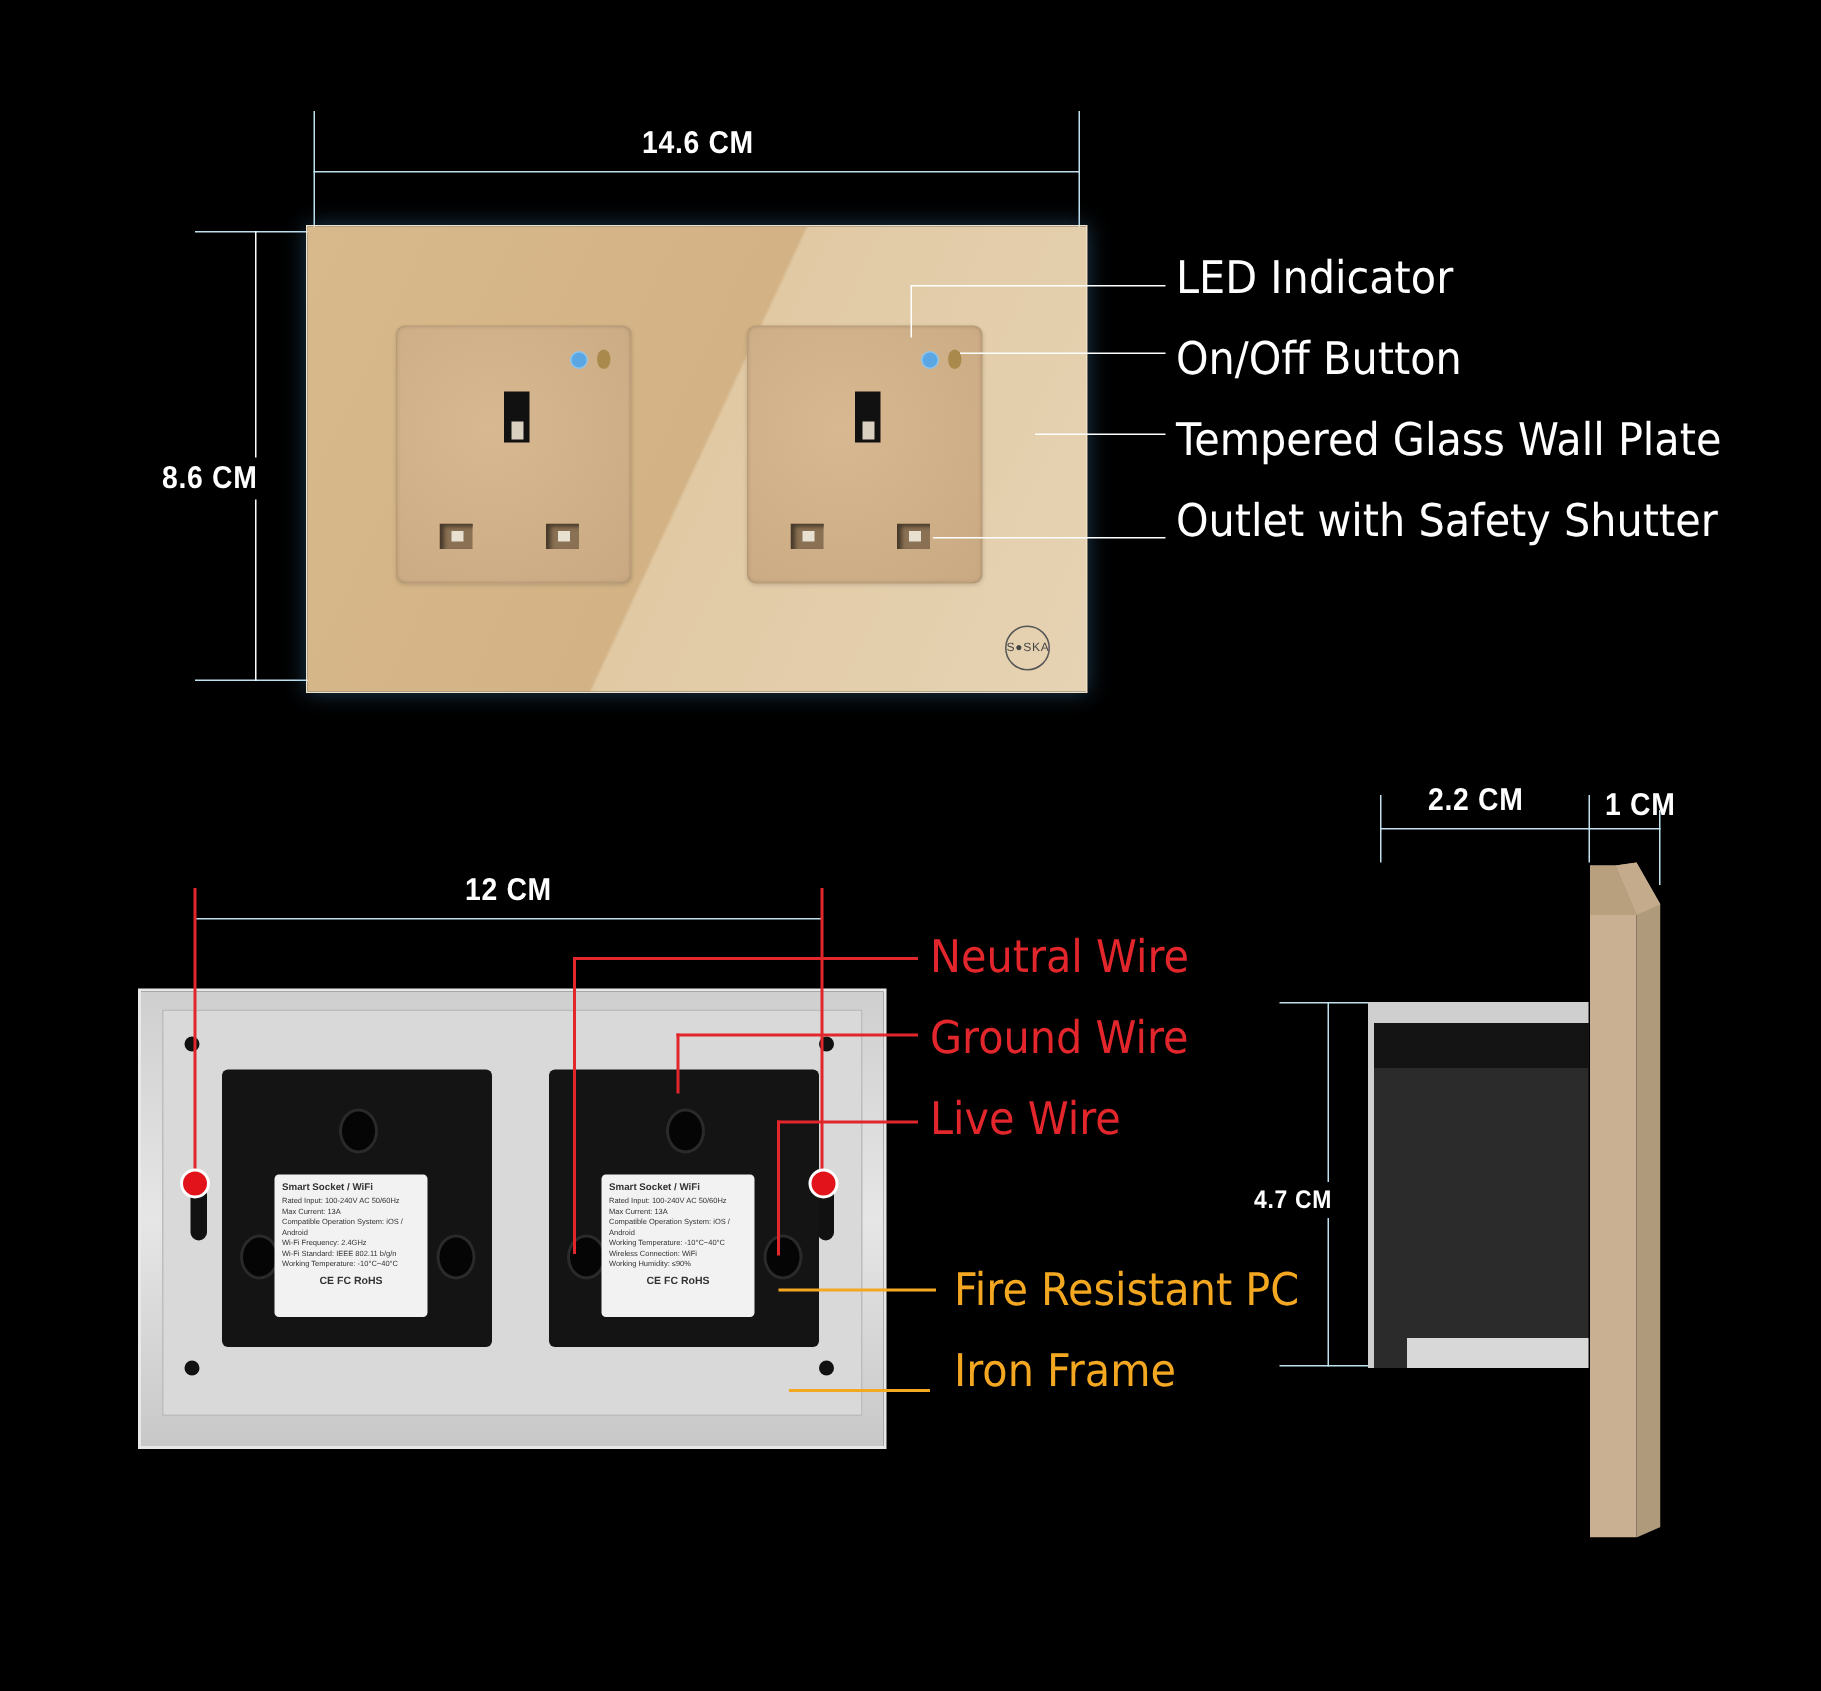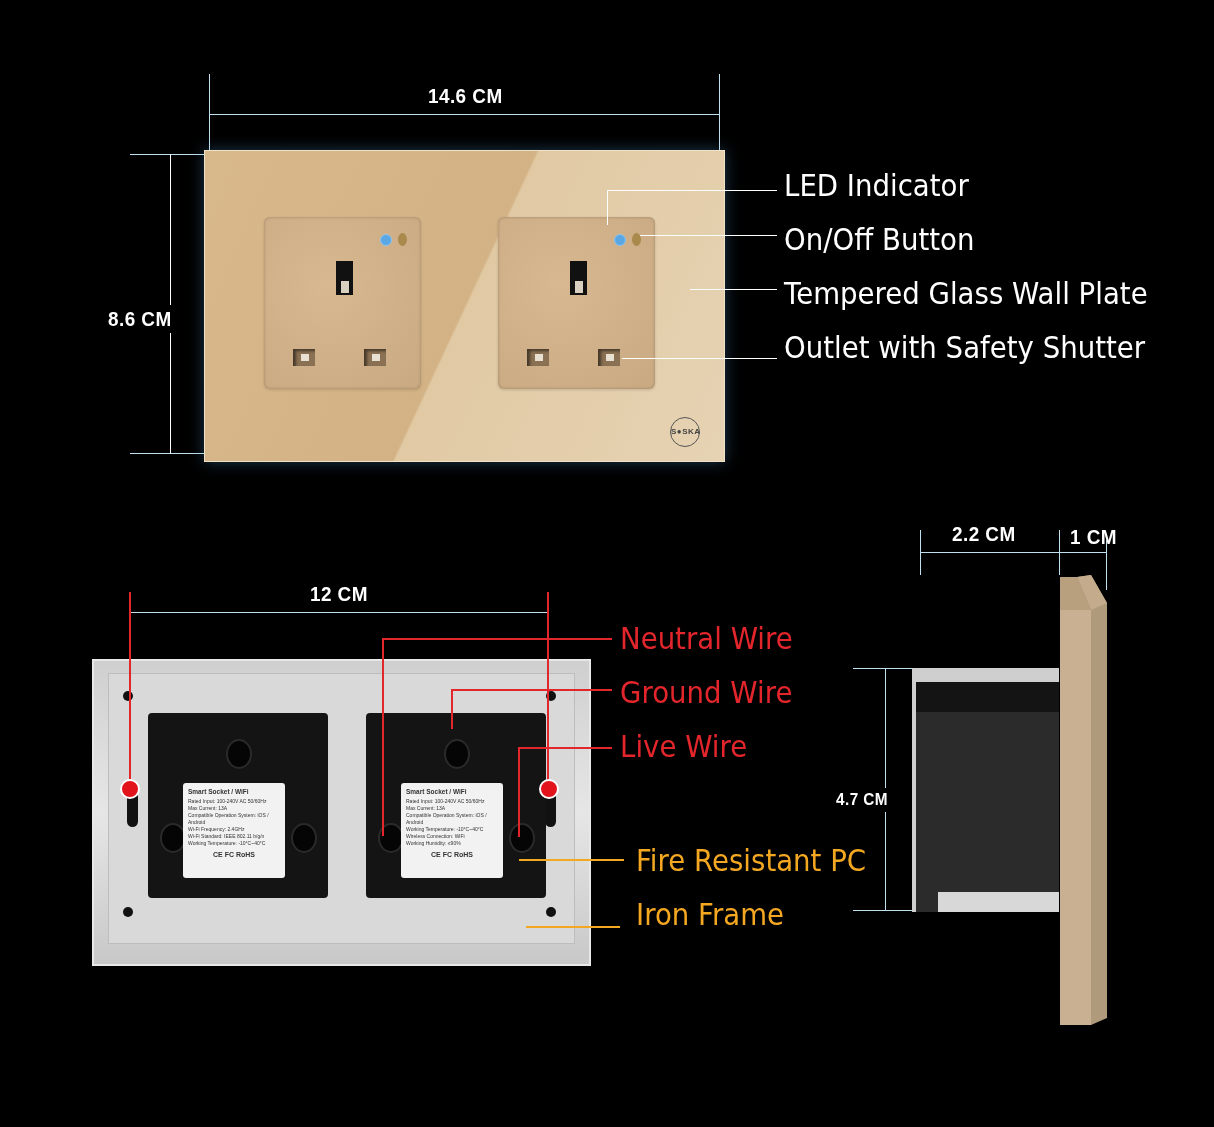--- a/index.html
+++ b/index.html
@@ -17,21 +17,21 @@
     background: linear-gradient(115deg, #d8b98b 0%, #d3b385 50%, #e1c9a4 50.4%, #e6d3b3 100%);
     border:1px solid #efe2c8; box-shadow: 0 0 14px rgba(80,160,220,0.35); }
   .module { position:absolute; width:157px; height:172px; border-radius:6px;
     background: radial-gradient(circle at 40% 40%, #d7b890, #c9a982); box-shadow: inset 0 0 3px rgba(0,0,0,0.25), 0 1px 3px rgba(0,0,0,0.15); }
   .led { position:absolute; width:10px; height:10px; border-radius:50%; background:#5aa7e3; border:1px solid #8cc6f0; }
   .btn { position:absolute; width:9px; height:13px; border-radius:50%; background:#a98a4c; }
   .earth { position:absolute; width:17px; height:34px; background:#111; }
   .earth::after { content:""; position:absolute; left:5px; bottom:2px; width:8px; height:12px; background:#d9d0c0; }
   .pin { position:absolute; width:22px; height:17px; background:#8b7153; box-shadow: inset 3px 2px 3px rgba(0,0,0,0.5); }
   .pin::after { content:""; position:absolute; left:8px; top:5px; width:8px; height:7px; background:#e8e0d0; }
-  .logo { position:absolute; width:28px; height:28px; border:1px solid #555; border-radius:50%; color:#444; font-size:8px; font-weight:bold; text-align:center; line-height:28px; letter-spacing:0.5px; }
+  .logo { position:absolute; width:28px; height:28px; border:1px solid #555; border-radius:50%; color:#444; font-size:8px; font-weight:normal; text-align:center; line-height:28px; letter-spacing:0.5px; }
 
   
   .back { position:absolute; left:92px; top:659px; width:495px; height:303px; background:linear-gradient(#cfcfcf, #e6e6e6 50%, #c8c8c8); border:2px solid #e8e8e8; }
   .backinner { position:absolute; left:14px; top:12px; right:14px; bottom:20px; background:#d9d9d9; border:1px solid #bdbdbd; }
   .box { position:absolute; width:180px; height:185px; background:#141414; border-radius:4px; }
   .label { position:absolute; width:102px; height:95px; background:#f2f2f2; border-radius:3px; font-size:5px; color:#333; padding:5px; box-sizing:border-box; line-height:7px; }
   .label .t { font-size:6.5px; font-weight:bold; margin-bottom:3px; }
   .label .ce { font-size:7px; font-weight:bold; text-align:center; margin-top:4px; }
   .screw { position:absolute; width:22px; height:26px; border-radius:50%; background:#050505; border:2px solid #2a2a2a; }
   .hole { position:absolute; width:10px; height:10px; border-radius:50%; background:#111; }

